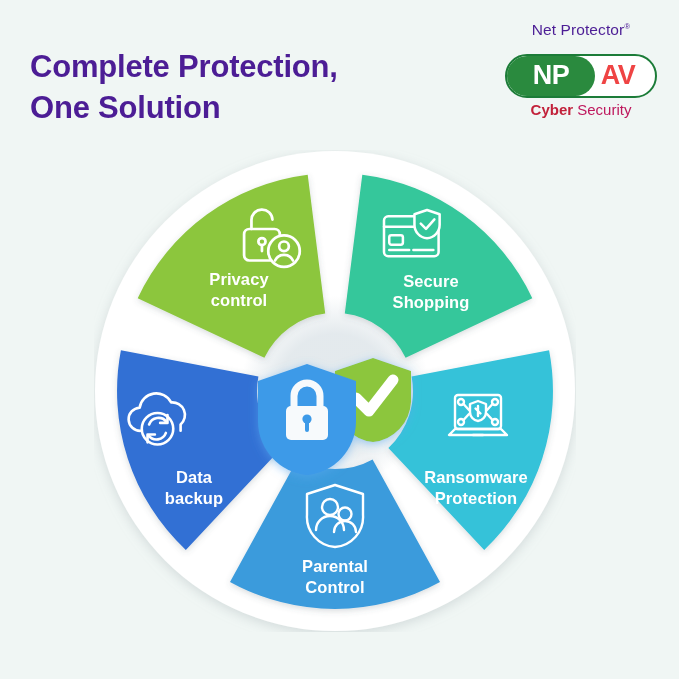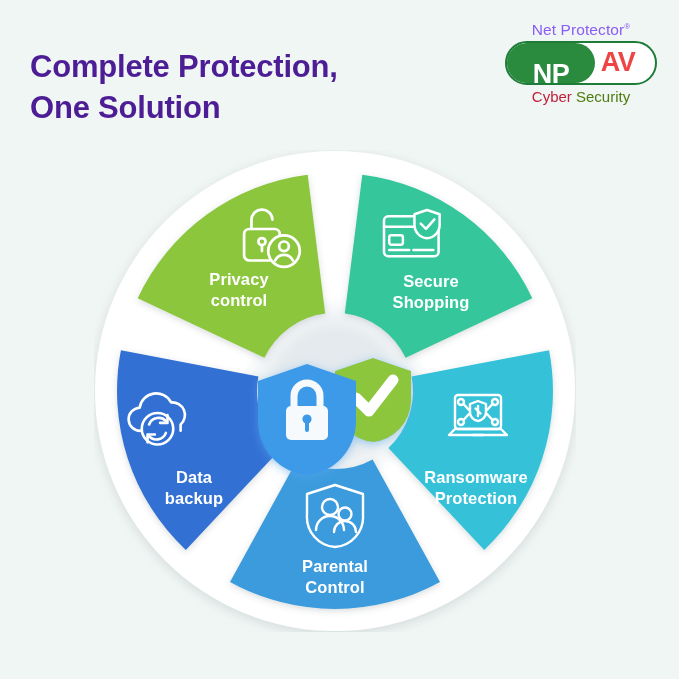--- a/index.html
+++ b/index.html
@@ -38,24 +38,24 @@
   
   .logo {
     position: absolute;
     right: 18px;
     top: 22px;
     width: 160px;
     text-align: center;
   }
   .logo-top {
     font-size: 15.5px;
-    color: #8b5cf6;
+    color: #4c1d95;
     letter-spacing: 0.1px;
     line-height: 1;
-    margin-bottom: 3px;
+    margin-bottom: 16px;
   }
   .logo-top sup {
     font-size: 8px;
     vertical-align: super;
   }
   .logo-pill {
     position: relative;
     width: 152px;
     height: 44px;
     margin: 0 auto;
@@ -69,21 +69,21 @@
     position: absolute;
     left: 0; top: 0;
     width: 88px;
     height: 100%;
     background: #2a8a3e;
     border-radius: 22px 40px 40px 22px;
   }
   .logo-np {
     position: absolute;
     left: 10px;
-    top: 12px;
+    top: 0;
     width: 68px;
     height: 100%;
     line-height: 39px;
     color: #ffffff;
     font-size: 27px;
     font-weight: bold;
     letter-spacing: -0.5px;
     text-align: center;
   }
   .logo-av {
@@ -99,24 +99,24 @@
     letter-spacing: -0.5px;
     text-align: center;
   }
   .logo-bottom {
     margin-top: 4px;
     font-size: 15px;
     line-height: 1;
   }
   .logo-cyber {
     color: #c2213a;
-    font-weight: normal;
+    font-weight: bold;
   }
   .logo-security {
-    color: #4d7c0f;
+    color: #be185d;
   }
 
   
   .wheel-wrap {
     position: absolute;
     left: 94px;
     top: 150px;
     width: 482px;
     height: 482px;
   }

